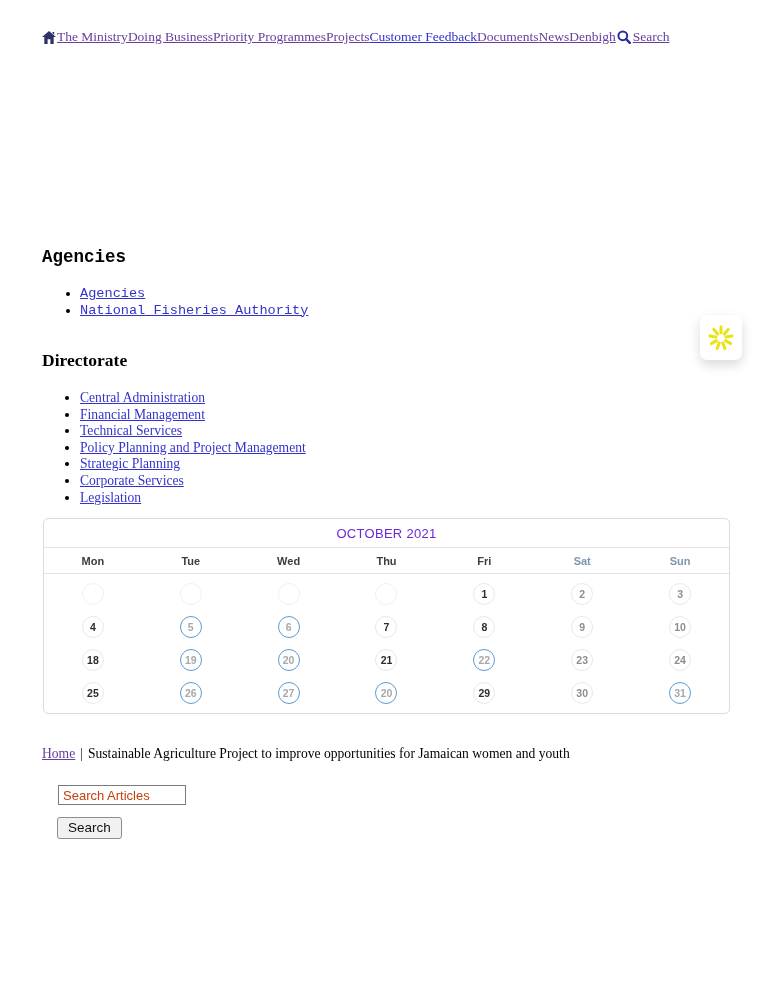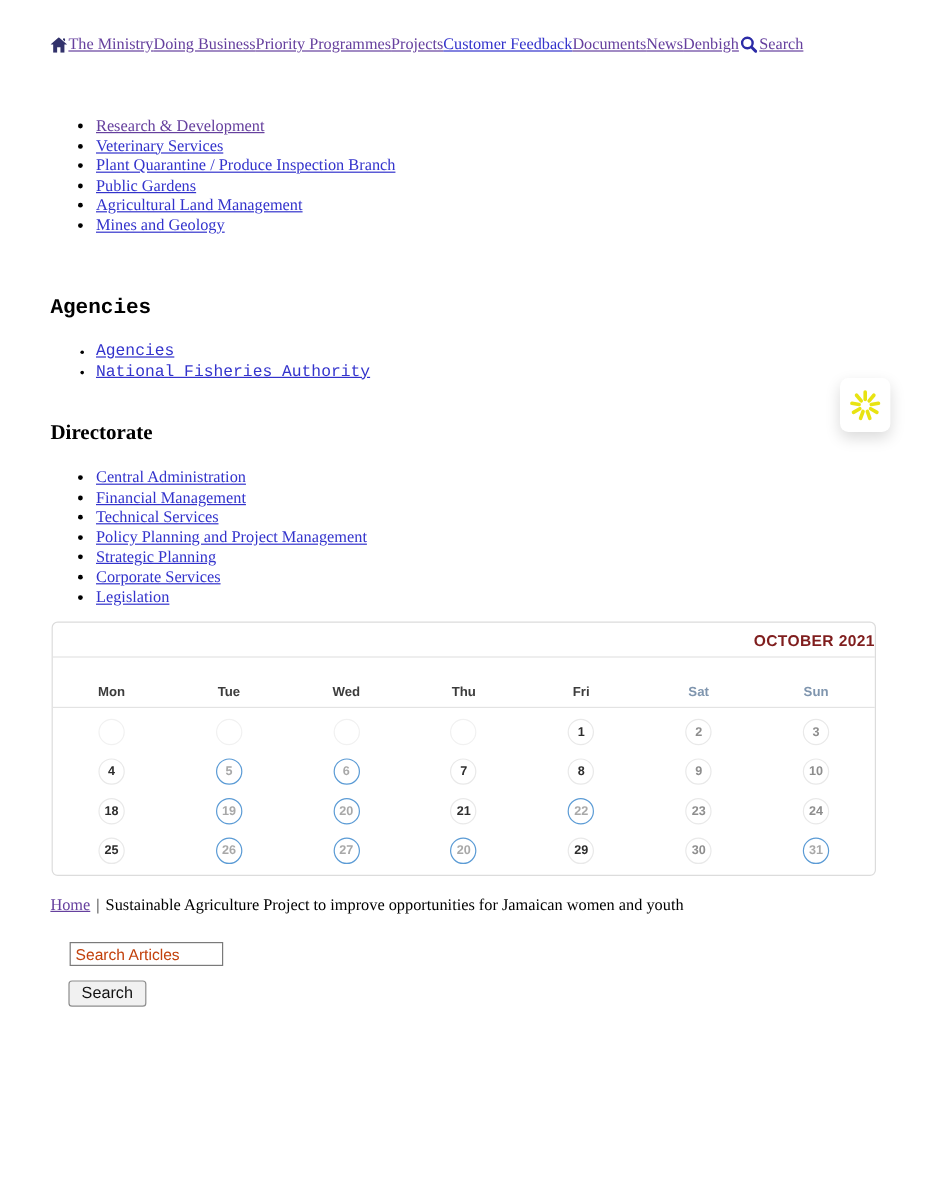--- a/index.html
+++ b/index.html
@@ -34,29 +34,29 @@
   .section-list { margin:19px 0 0 0; padding:0 0 0 38px; }
   .section-list li { font-size:13.6px; line-height:16.6px; color:#000; }
 
   
   .calendar {
     position:absolute; left:43px; top:518px; width:687px;
     border:1px solid #dcdcdc; border-radius:5px; background:#fff;
     font-family:"Liberation Sans", sans-serif;
   }
   .cal-title {
-    height:29px; line-height:29px; text-align:right;
-    font-size:13px; font-weight:700; color:#7f1d1d;
+    height:29px; line-height:29px; text-align:center;
+    font-size:13px; font-weight:400; color:#6d28d9;
     border-bottom:1px solid #e3e3e3; letter-spacing:.3px;
   }
   .cal-dayrow {
     display:grid; grid-template-columns:repeat(7,1fr);
     height:26px; align-items:center; text-align:center;
     border-bottom:1px solid #e3e3e3;
-    font-size:11px; font-weight:700; color:#3c3c3c;margin-top:16px;
+    font-size:11px; font-weight:700; color:#3c3c3c;
   }
   .cal-dayrow .weekend { color:var(--weekend-header); }
   .cal-grid { padding:3px 0 4px; }
   .cal-week {
     display:grid; grid-template-columns:repeat(7,1fr);
     height:33px; align-items:center; justify-items:center;
   }
   .daycircle {
     width:22px; height:22px; border-radius:50%;
     display:flex; align-items:center; justify-content:center;
@@ -113,28 +113,20 @@
   <span class="nav-search">
     <svg width="14" height="14" viewBox="0 0 14 14">
       <circle cx="5.8" cy="5.8" r="4.4" fill="none" stroke="var(--search-icon)" stroke-width="2"></circle>
       <line x1="9.2" y1="9.2" x2="12.8" y2="12.8" stroke="var(--search-icon)" stroke-width="2.4" stroke-linecap="round"></line>
     </svg>
     <a href="#" class="lk-purple">Search</a>
   </span>
 </nav>
 
 <section class="content-section sec-0">
-  <ul class="section-list">
-      <li><a href="#" class="lk-purple">Research &amp; Development</a></li>
-      <li><a href="#" class="lk-blue">Veterinary Services</a></li>
-      <li><a href="#" class="lk-blue">Plant Quarantine / Produce Inspection Branch</a></li>
-      <li><a href="#" class="lk-blue">Public Gardens</a></li>
-      <li><a href="#" class="lk-blue">Agricultural Land Management</a></li>
-      <li><a href="#" class="lk-blue">Mines and Geology</a></li>
-    </ul>
 </section>
 <section class="content-section sec-1">
   <h2 class="section-title">Agencies</h2>
   <ul class="section-list">
       <li><a href="#" class="lk-blue">Agencies</a></li>
       <li><a href="#" class="lk-blue">National Fisheries Authority</a></li>
     </ul>
 </section>
 <section class="content-section sec-2">
   <h2 class="section-title">Directorate</h2>

